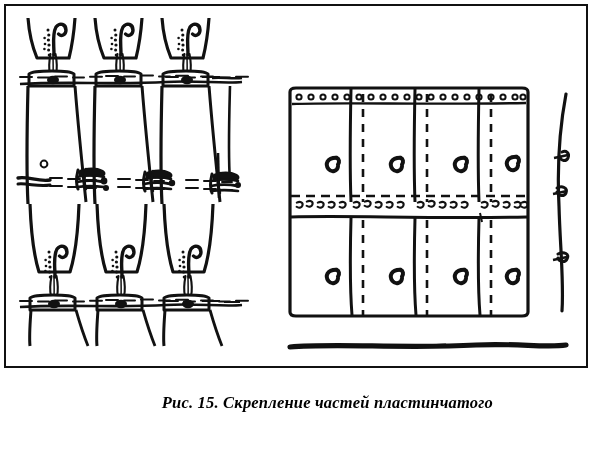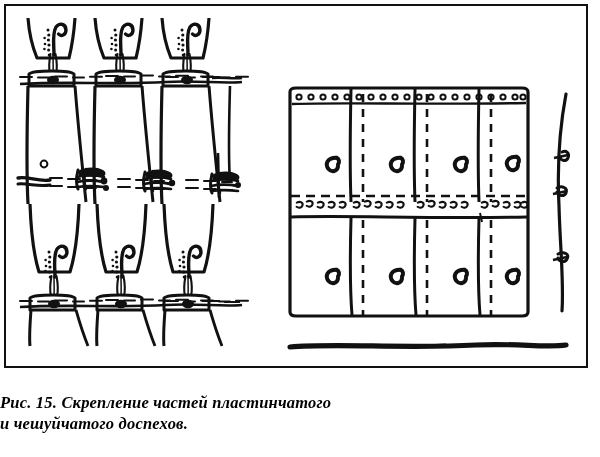--- a/index.html
+++ b/index.html
@@ -10,21 +10,21 @@
   #figure-frame{
     position:absolute;left:4px;top:4px;width:584px;height:364px;
     border:2px solid #111;box-sizing:border-box;background:#fff;
   }
   #figure-plate{position:absolute;left:0;top:0;width:584px;height:364px;}
   #figure-plate svg{display:block;}
 
   
   #caption{
     position:absolute;left:0;top:392px;width:493px;
-    text-align:left;color:#000;
+    text-align:right;color:#000;
   }
   #caption .cap-line{
     font-family:"Liberation Serif",serif;
     font-style:italic;font-weight:bold;
     font-size:16.5px;line-height:21px;letter-spacing:0.2px;
     white-space:nowrap;
   }
 </style>
 </head>
 <body>
@@ -379,16 +379,15 @@
           <path d="M284,341 C330,337 400,343 470,339 C510,337 540,342 560,339" fill="none" stroke="#111" stroke-width="5.2" stroke-linecap="round"></path>
           <path d="M300,340 C340,338 390,342 440,339" fill="none" stroke="#111" stroke-width="3"></path>
         </g>
 
       </svg>
     </div>
   </div>
 
   <div id="caption">
     <div class="cap-line">Рис. 15. Скрепление частей пластинчатого</div>
-    <div class="cap-line">и чешуйчатого доспехов.</div>
   </div>
 
 </div>
 
 </body></html>

